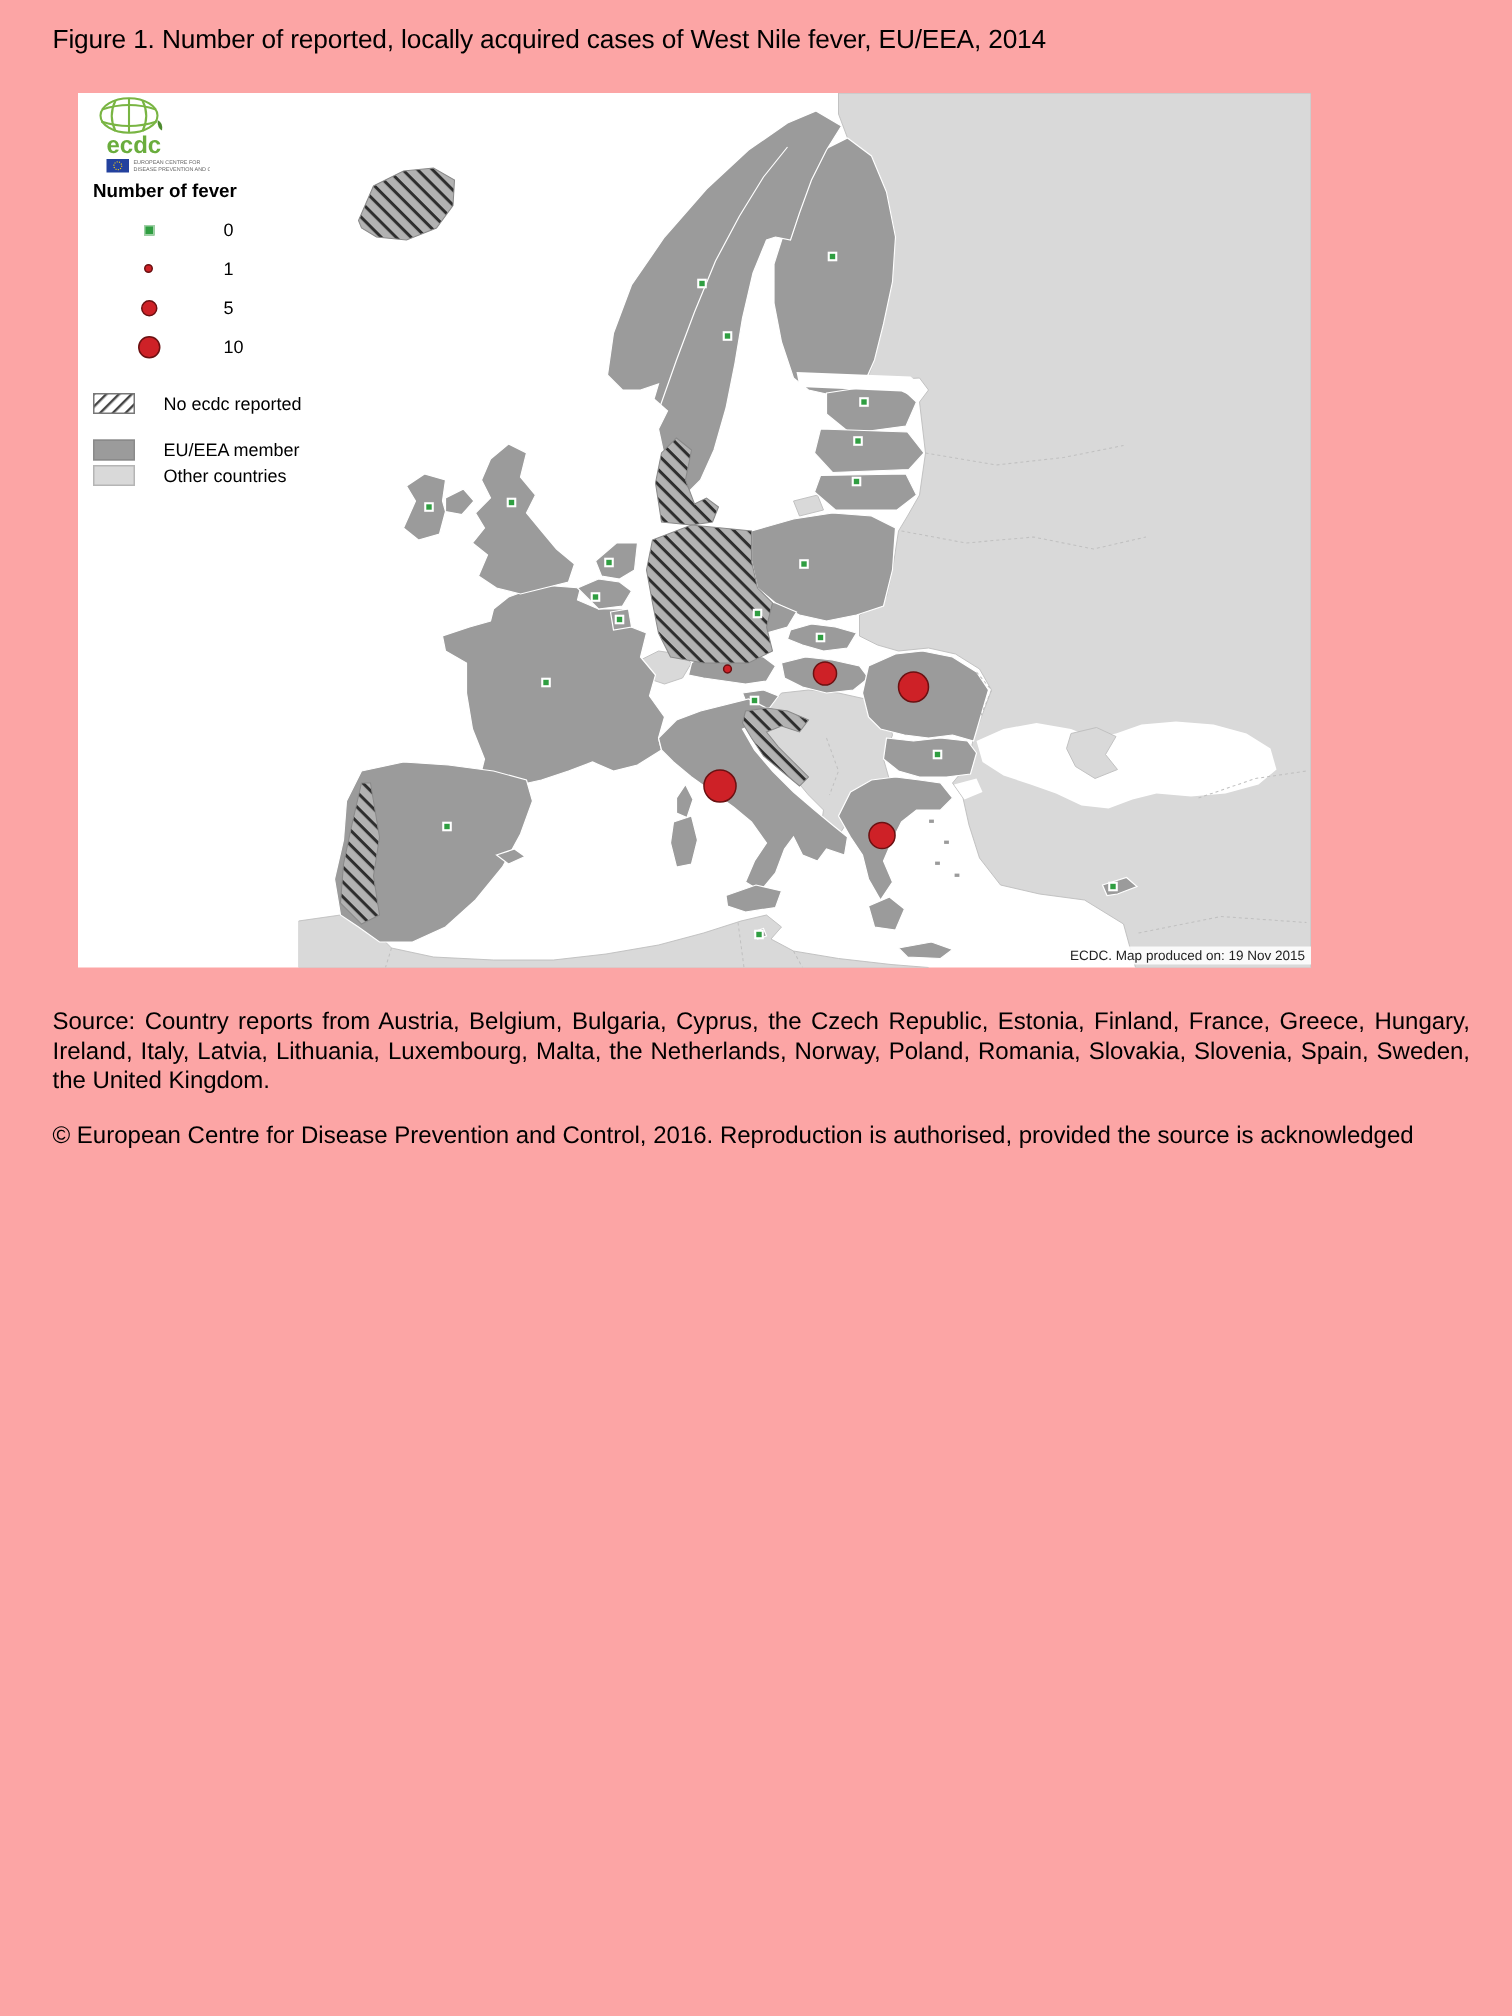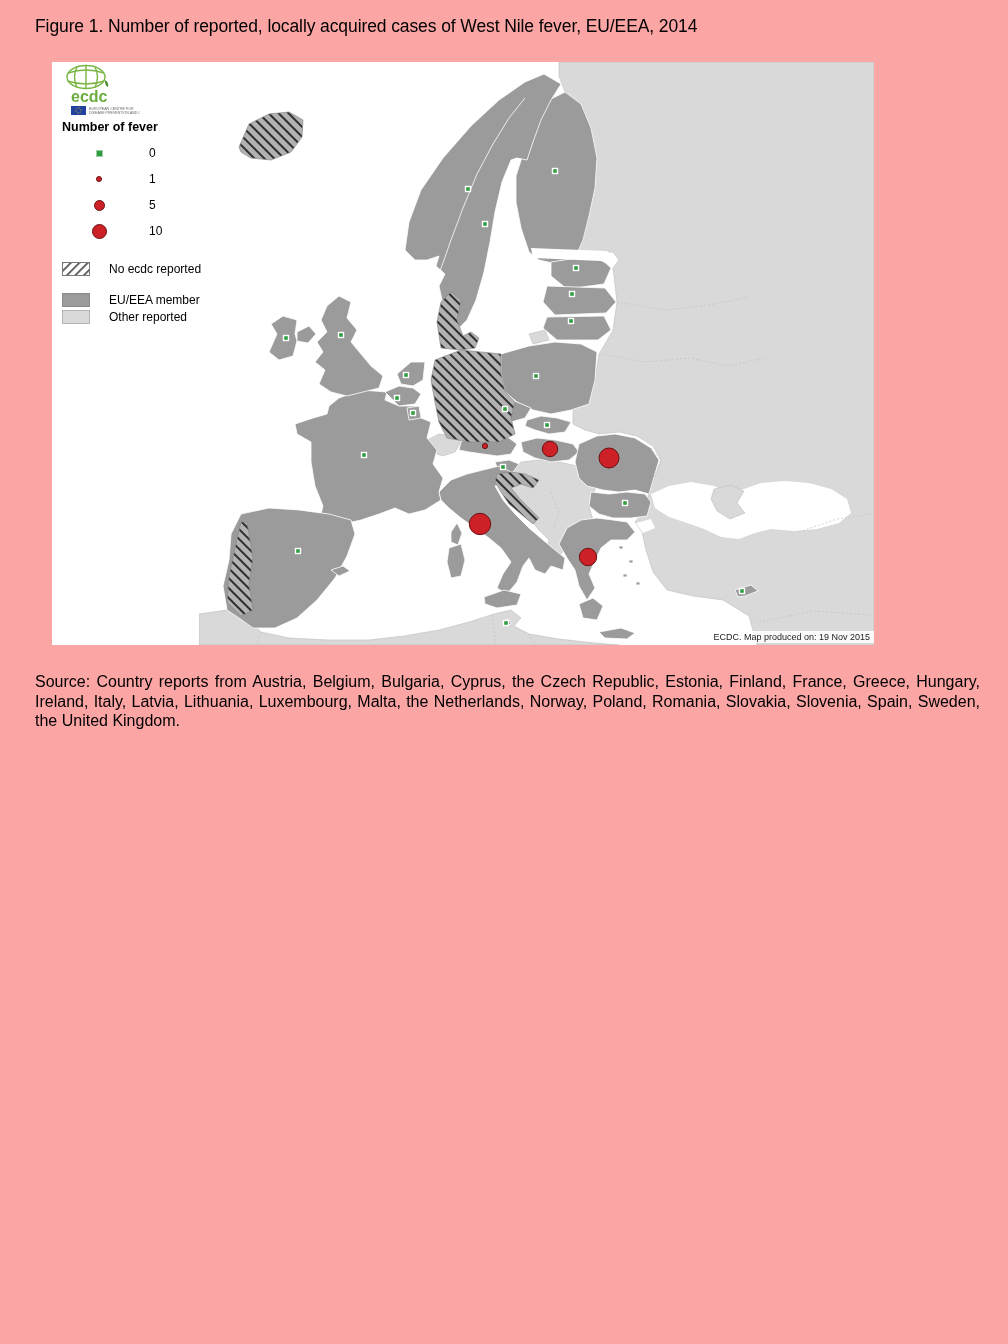--- a/index.html
+++ b/index.html
@@ -99,21 +99,21 @@
         </svg>
         <span class="leg-lbl">No ecdc reported</span>
       </div>
       <div class="gap1"></div>
       <div class="leg-row3">
         <span class="swatch sw-member"></span>
         <span class="leg-lbl">EU/EEA member</span>
       </div>
       <div class="leg-row3">
         <span class="swatch sw-other"></span>
-        <span class="leg-lbl">Other reported</span>
+        <span class="leg-lbl">Other countries</span>
       </div>
     </div>
 
     <svg class="map-svg" width="675" height="583" viewBox="0 0 675 583">
       <defs>
         <pattern id="hatchMap" patternUnits="userSpaceOnUse" width="7" height="7" patternTransform="rotate(45)">
           <rect width="7" height="7" fill="#b2b2b2"></rect>
           <rect width="7" height="2" fill="#2e2e2e"></rect>
         </pattern>
         <pattern id="hatchLeg" patternUnits="userSpaceOnUse" width="6" height="6" patternTransform="rotate(-45)">
@@ -276,15 +276,16 @@
           </circle>
         </g>
     </svg>
 
     <div class="attribution">ECDC. Map produced on: 19 Nov 2015</div>
   </div>
 
   <div class="body-text src">Source: Country reports from Austria, Belgium, Bulgaria, Cyprus, the Czech Republic, Estonia, Finland, France, Greece, Hungary, Ireland, Italy, Latvia, Lithuania, Luxembourg, Malta, the Netherlands, Norway, Poland, Romania, Slovakia, Slovenia, Spain, Sweden, the United Kingdom.</div>
 
   <div class="body-text cit">
+    <div>© European Centre for Disease Prevention and Control, 2016. Reproduction is authorised, provided the source is acknowledged</div>
   </div>
 
 </div>
 
 </body></html>

